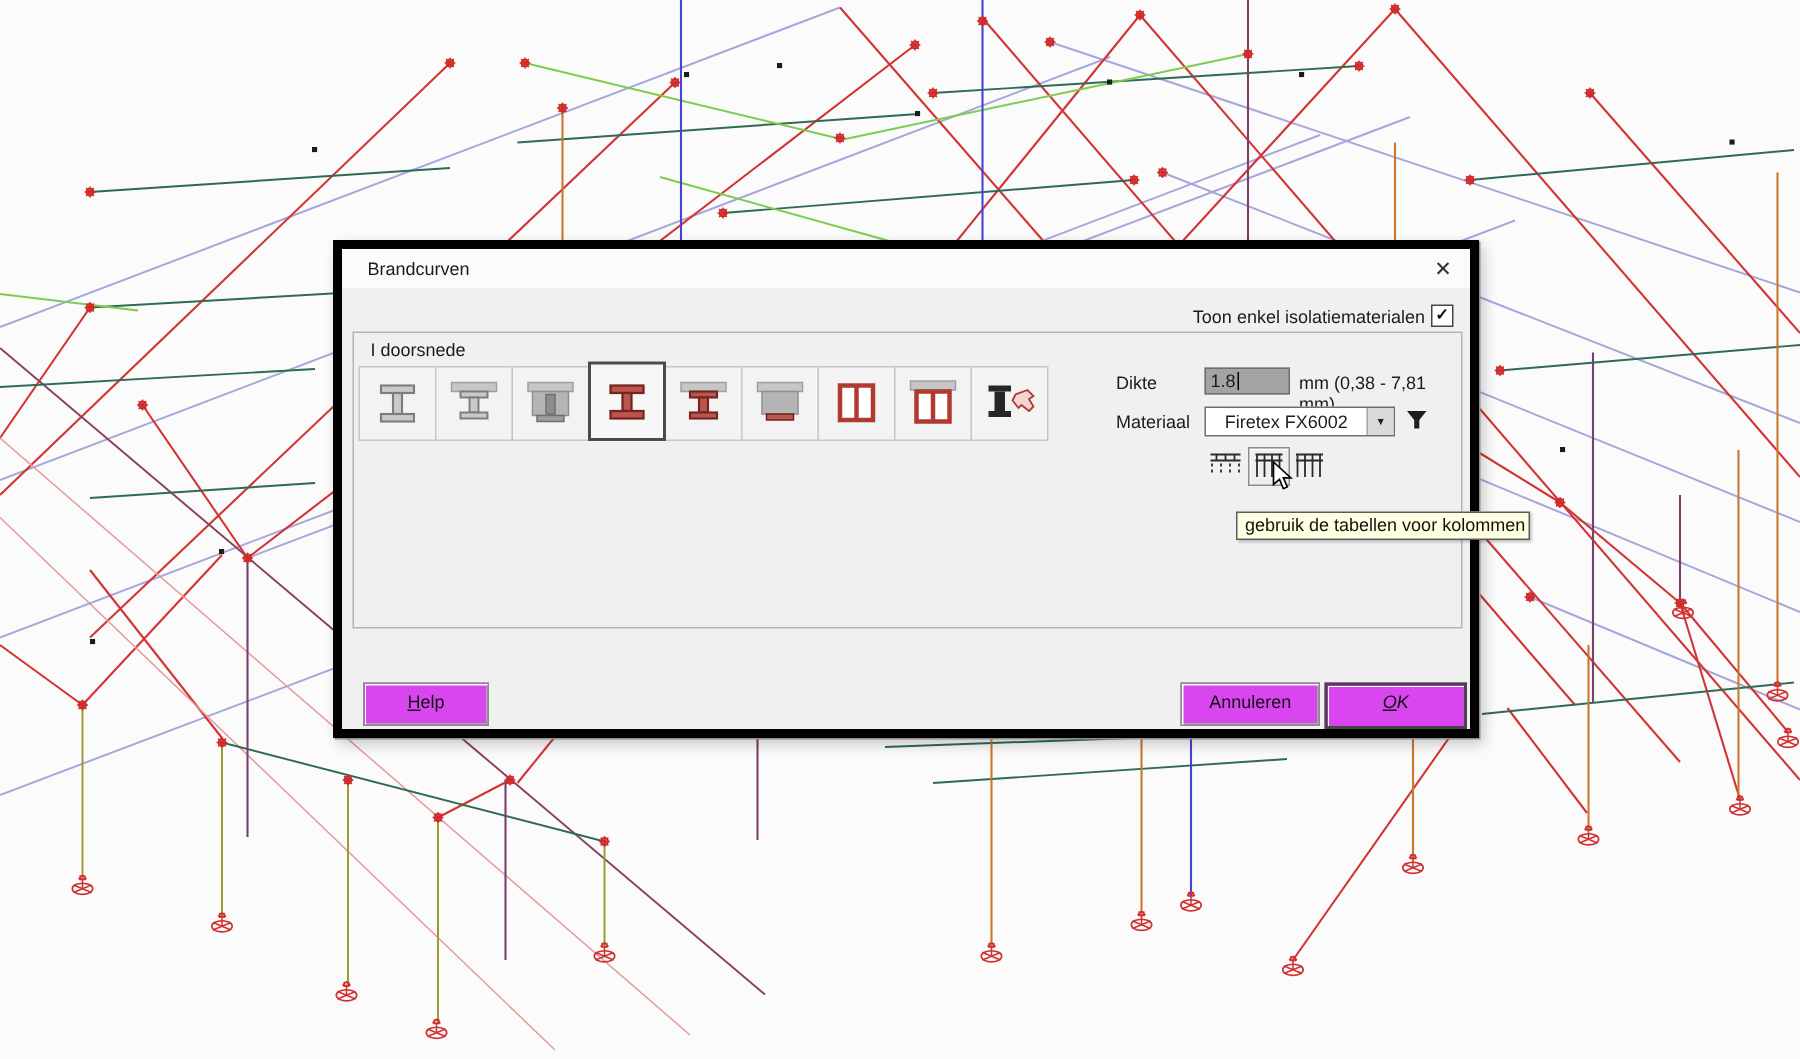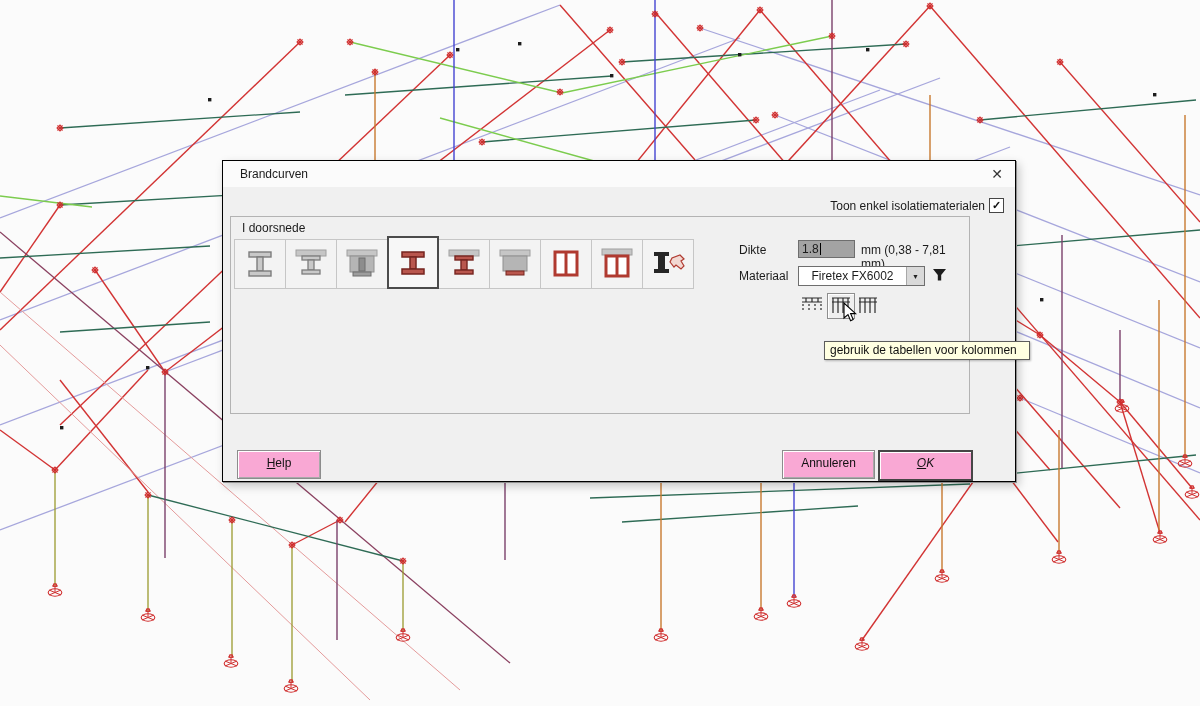--- a/index.html
+++ b/index.html
@@ -2,23 +2,23 @@
 <html><head>
 <meta charset="utf-8">
 <style>
   html,body{margin:0;padding:0;}
   body{font-family:"Liberation Sans",sans-serif;background:#e8e8e8;}
   #stage{position:relative;width:1200px;height:706px;overflow:hidden;background:#fbfbfb;}
   svg.bg{position:absolute;left:0;top:0;z-index:1;}
 
   
   .dialog{position:absolute;left:222px;top:160px;width:752px;height:320px;z-index:10;
-    background:#f0f0f0;border:1px solid #000000;
+    background:#f0f0f0;border:6px solid #000000;
     box-shadow:1px 1px 0 #8f8f8f,3px 4px 9px rgba(0,0,0,.22);
-    font-size:12px;color:#1b1b1b;padding-left:40px;}
+    font-size:12px;color:#1b1b1b;}
   .titlebar{position:absolute;left:0;top:0;right:0;height:26px;background:#fbfbfb;}
   .title{position:absolute;left:17px;top:6px;font-size:12px;}
   .close{position:absolute;right:8px;top:3px;width:20px;height:20px;text-align:center;
     line-height:20px;font-size:14px;color:#333;cursor:default;}
   .hdr-label{position:absolute;left:17px;top:37px;}
   .chk-label{position:absolute;right:30px;top:38px;}
   .checkbox{position:absolute;right:11px;top:37px;width:13px;height:13px;background:#fff;
     border:1px solid #454545;font-size:11px;line-height:12px;text-align:center;font-weight:bold;color:#111;}
   .groupbox{position:absolute;left:7px;top:55px;width:738px;height:196px;border:1px solid #b3b3b3;background:#f0f0f0;}
   .gb-label{position:absolute;left:11px;top:4px;}
@@ -36,29 +36,29 @@
   .caret{display:inline-block;width:1px;height:12px;background:#000;vertical-align:-2px;margin-left:1px;}
   .dropdown{position:absolute;background:#fff;border:1px solid #6e6e6e;box-sizing:border-box;display:flex;align-items:center;}
   .dropdown .val{flex:1;padding:1px 4px;font-size:12px;white-space:nowrap;overflow:hidden;text-align:center;}
   .drop-btn{width:17px;align-self:stretch;background:#d9d9d9;border-left:1px solid #a8a8a8;
     display:flex;align-items:center;justify-content:center;font-size:7px;color:#222;}
   .tblbtn{position:absolute;display:flex;align-items:center;justify-content:center;}
   .tblbtn.hov{border:1px solid #8e8e8e;background:#efefef;box-shadow:inset 1px 1px 0 #fff;}
   .cursor-overlay{position:absolute;z-index:30;}
 
   
-  .btn{position:absolute;height:27px;background:#f9a8d4;border:1px solid #8c8c8c;
+  .btn{position:absolute;height:27px;background:#d946ef;border:1px solid #8c8c8c;
     box-shadow:inset 1px 1px 0 #ffffff,inset -1px -1px 0 #a9a9a9;
     font-size:12px;color:#111;text-align:center;line-height:25px;display:block;}
   .btn.default{border:2px solid #464646;line-height:23px;box-shadow:inset 1px 1px 0 #fff;font-style:italic;}
   .ak::first-letter{text-decoration:underline;}
 
   
   .tooltip{position:absolute;left:824px;top:341px;z-index:40;background:#ffffe1;
-    border:1px solid #5c5c5c;font-size:12px;color:#111;padding:1px 12px 2px 5px;white-space:nowrap;
+    border:1px solid #5c5c5c;font-size:12px;color:#111;padding:1px 2px 2px 5px;white-space:nowrap;
     box-shadow:1px 1px 2px rgba(0,0,0,.25);}
 </style>
 </head>
 <body>
 
 <div id="stage">
 
   <svg class="bg" width="1200" height="706" viewBox="0 0 1200 706">
     <defs>
       <g id="nd">

